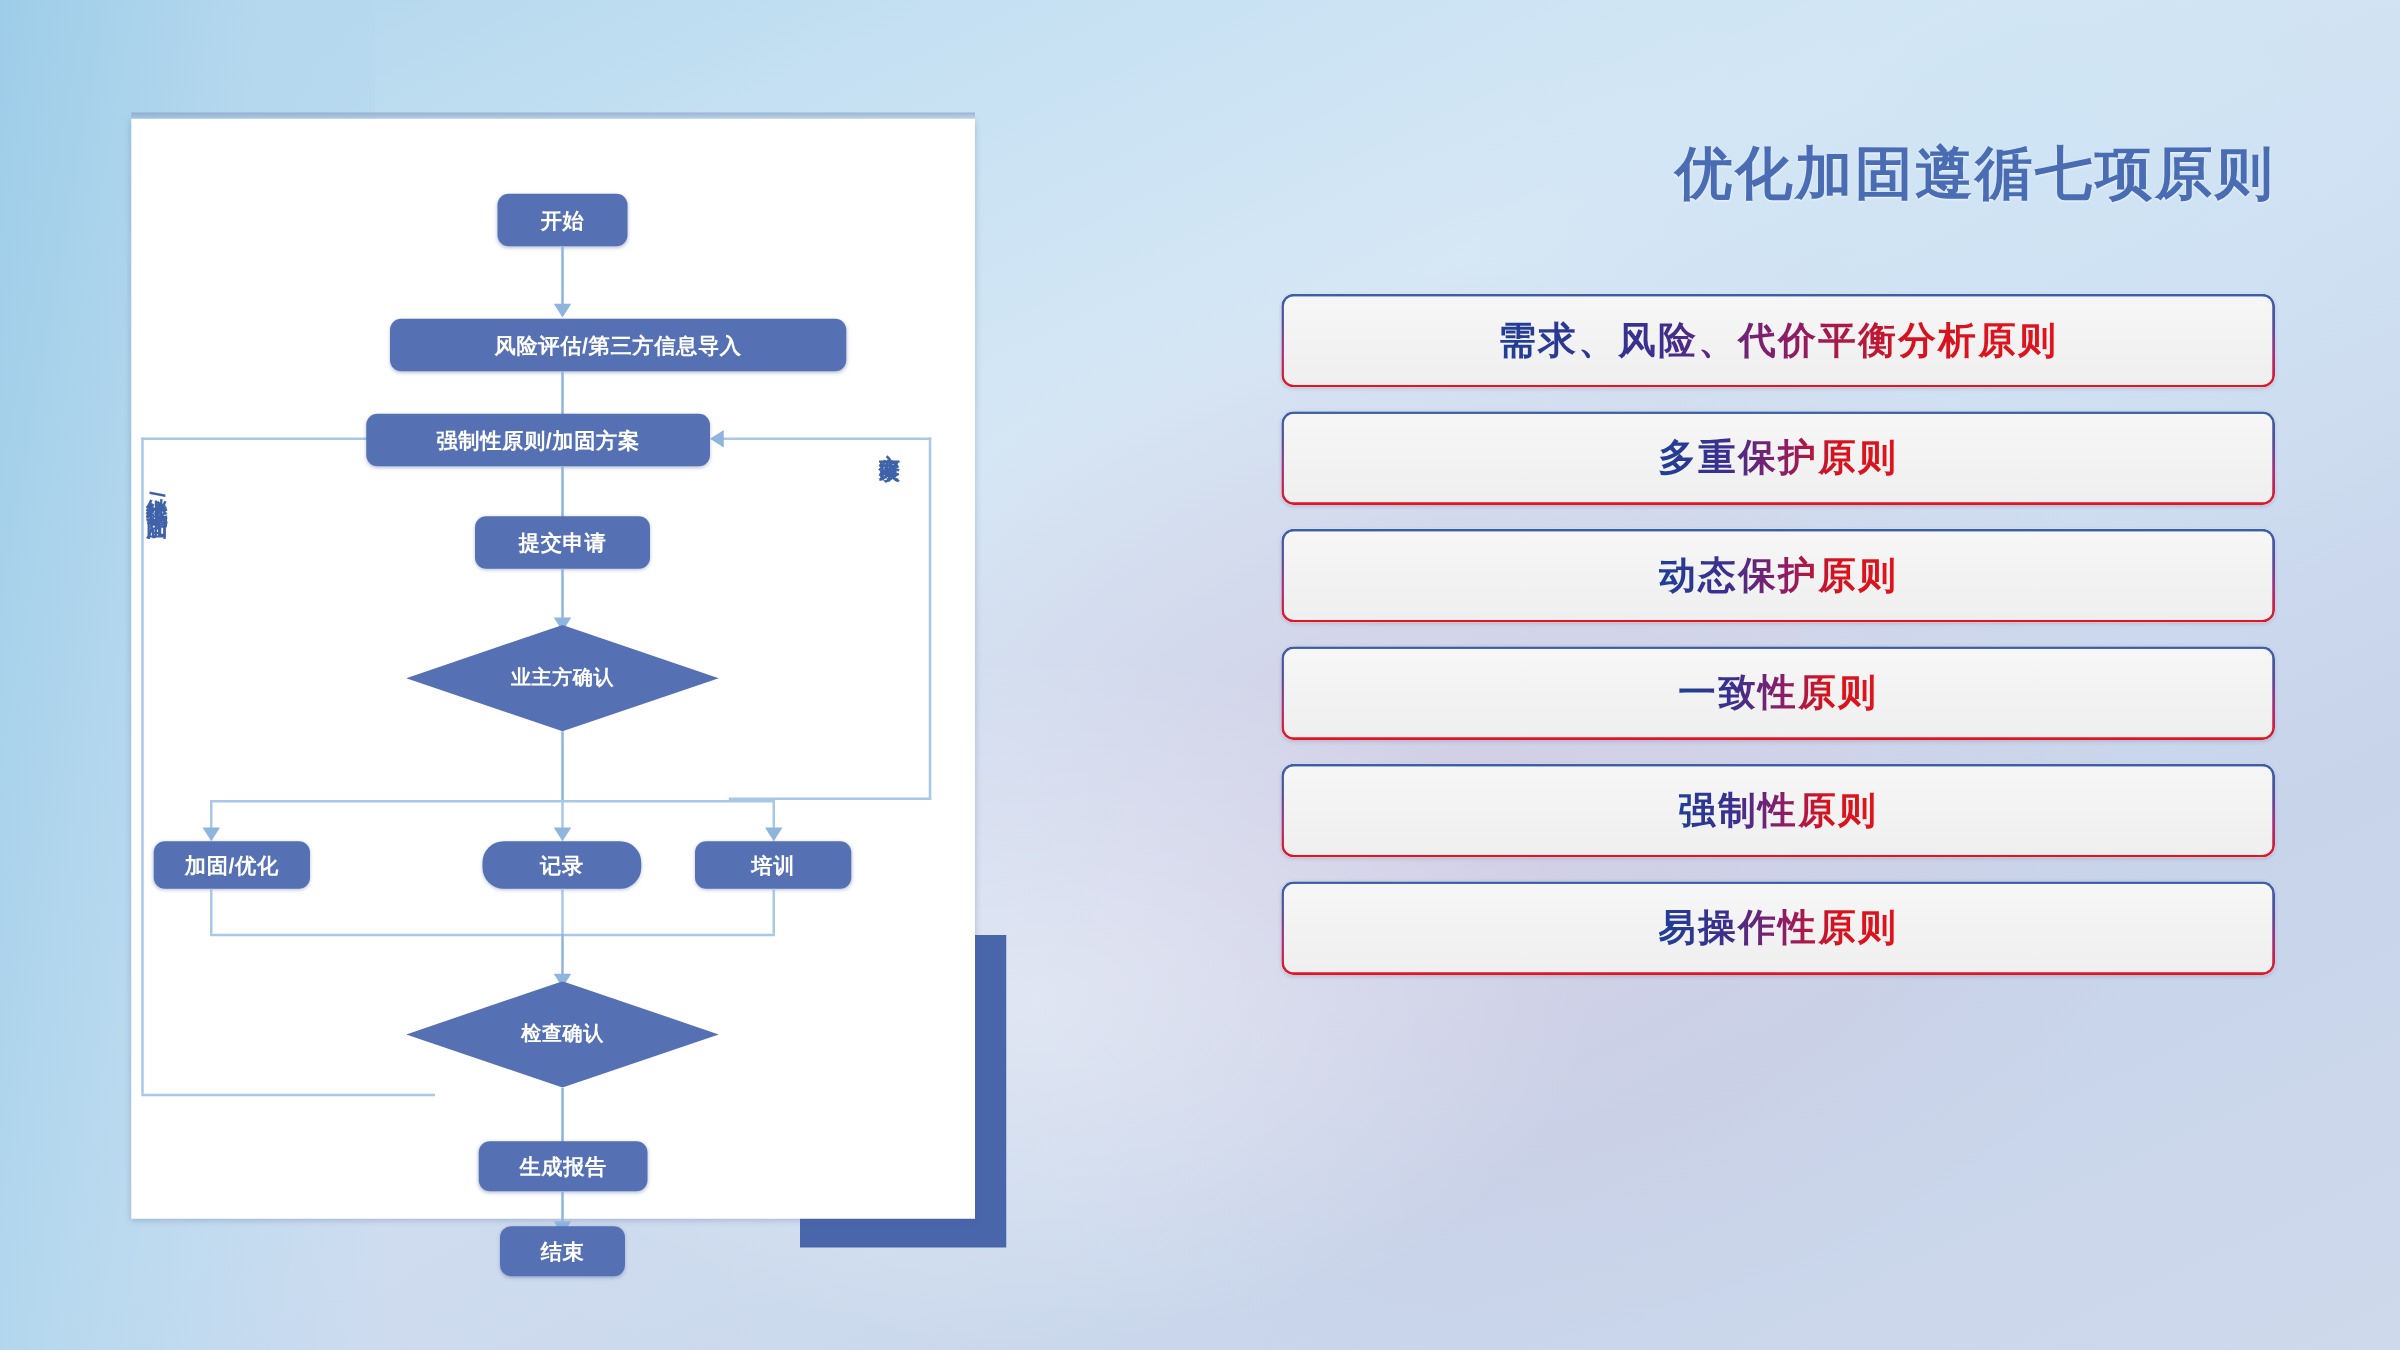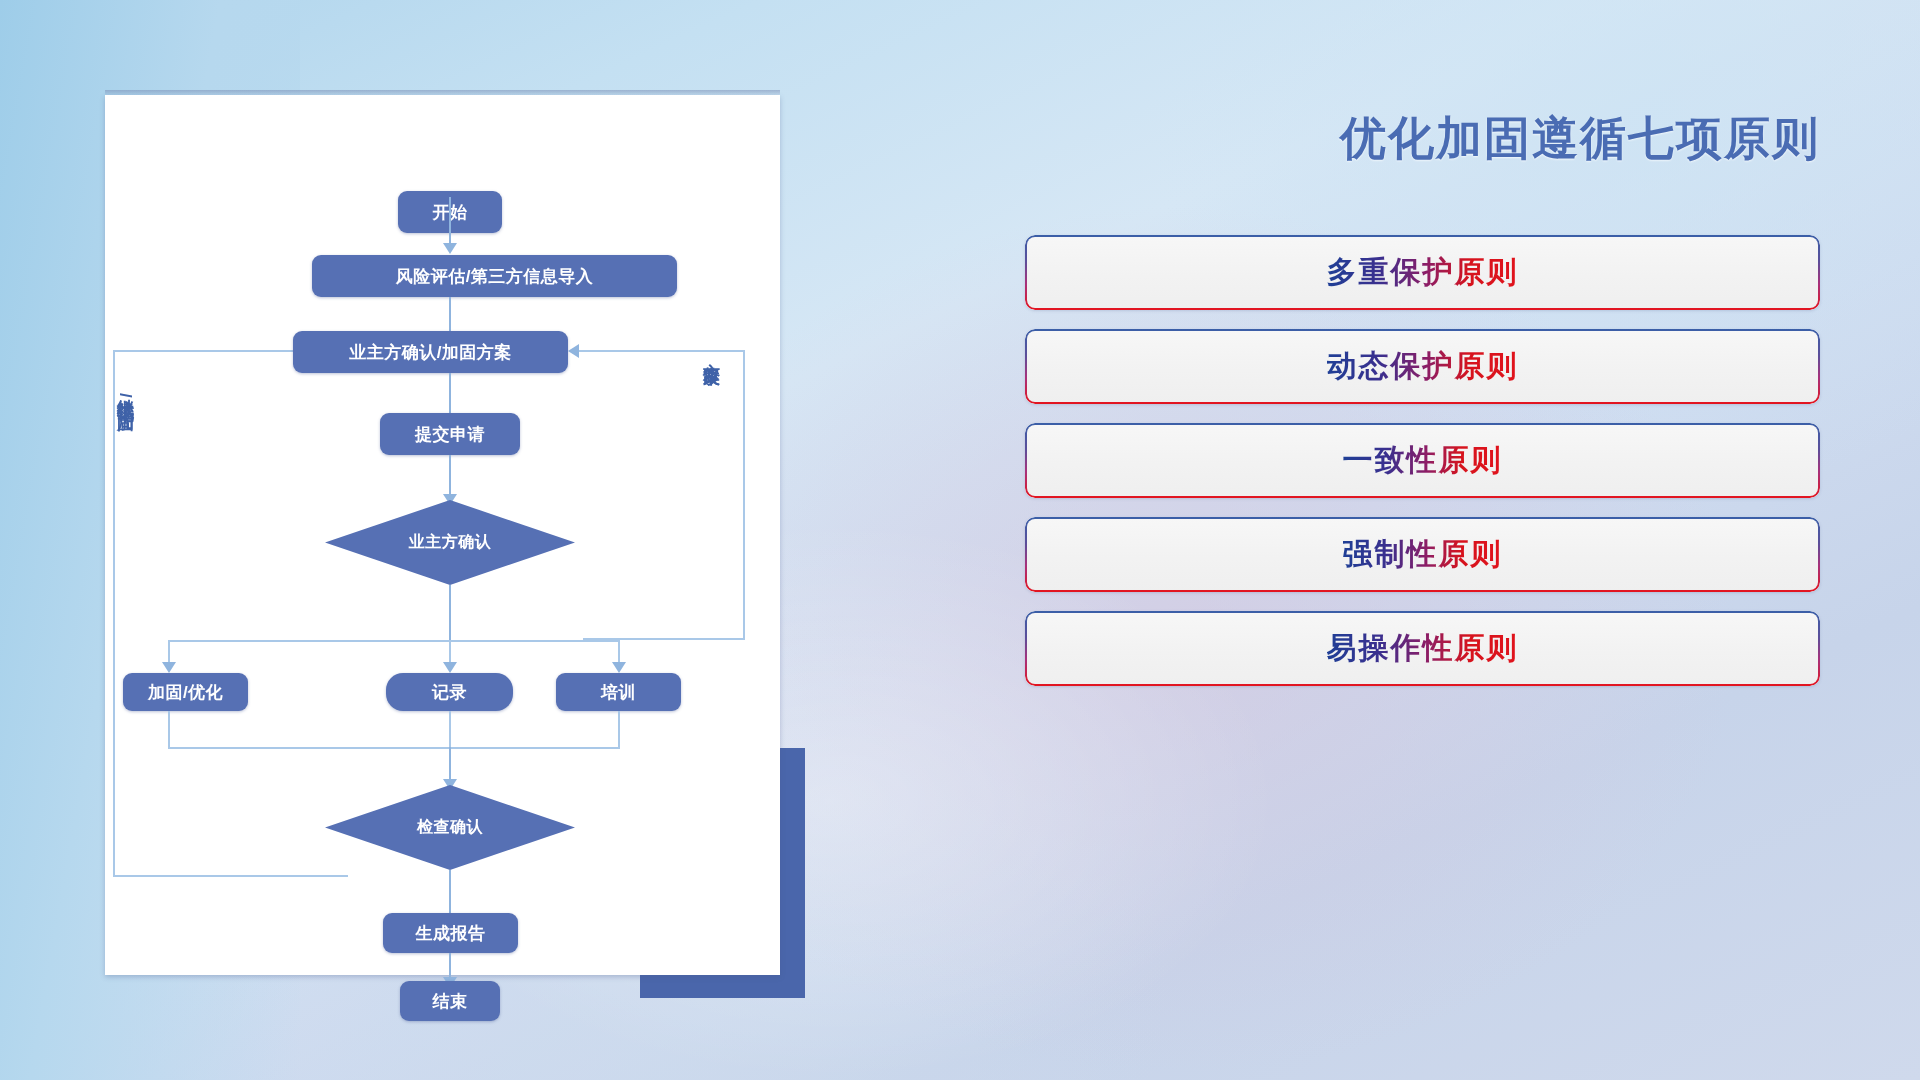--- a/index.html
+++ b/index.html
@@ -83,29 +83,29 @@
   <div class="ln lnh lnthin" style="left:8px;  top:780px; width:235px;"></div>
   <div class="arw arwR" style="left:262px; top:249px;"></div>
   <div class="vtext slash" style="left:12px; top:290px;">继续优化/加固</div>
 
   <div class="ln lnv lnthin" style="left:638px; top:255px; height:290px;"></div>
   <div class="ln lnh lnthin" style="left:472px; top:255px; width:168px;"></div>
   <div class="ln lnh lnthin" style="left:478px; top:543px; width:162px;"></div>
   <div class="arw arwL" style="left:463px; top:249px;"></div>
   <div class="vtext" style="left:598px; top:255px;">方案修改</div>
 
-  <div class="node" style="left:293px; top:60px; width:104px; height:42px;margin-top:36px;">开始</div>
+  <div class="node" style="left:293px; top:60px; width:104px; height:42px;">开始</div>
   <div class="ln lnv" style="left:344px; top:102px; height:52px;"></div>
   <div class="arw arwD" style="left:338px; top:148px;"></div>
 
   <div class="node" style="left:163px; top:160px; width:365px; height:42px;margin-left:44px;">风险评估/第三方信息导入</div>
   <div class="ln lnv" style="left:344px; top:202px; height:45px;"></div>
   <div class="arw arwD" style="left:338px; top:241px;"></div>
 
-  <div class="node" style="left:188px; top:236px; width:275px; height:42px;">业主方确认/加固方案</div>
+  <div class="node" style="left:188px; top:236px; width:275px; height:42px;">强制性原则/加固方案</div>
   <div class="ln lnv" style="left:344px; top:278px; height:50px;"></div>
   <div class="arw arwD" style="left:338px; top:322px;"></div>
 
   <div class="node" style="left:275px; top:318px; width:140px; height:42px;">提交申请</div>
   <div class="ln lnv" style="left:344px; top:360px; height:45px;"></div>
   <div class="arw arwD" style="left:338px; top:399px;"></div>
 
   <div class="dia" style="left:220px; top:405px; width:250px; height:85px;">
     <div class="shape"></div>
     <div class="lbl">业主方确认</div>
@@ -142,20 +142,23 @@
   <div class="ln lnv" style="left:344px; top:858px; height:30px;"></div>
   <div class="arw arwD" style="left:338px; top:882px;"></div>
 
   <div class="node" style="left:295px; top:886px; width:100px; height:40px;">结束</div>
 </div>
 
 <div id="rightTitle">优化加固遵循七项原则</div>
 
 <div id="cards">
   <div class="card">
+    <span class="txt">需求、风险、代价平衡分析原则</span>
+  </div>
+  <div class="card">
     <span class="txt">多重保护原则</span>
   </div>
   <div class="card">
     <span class="txt">动态保护原则</span>
   </div>
   <div class="card">
     <span class="txt">一致性原则</span>
   </div>
   <div class="card">
     <span class="txt">强制性原则</span>

